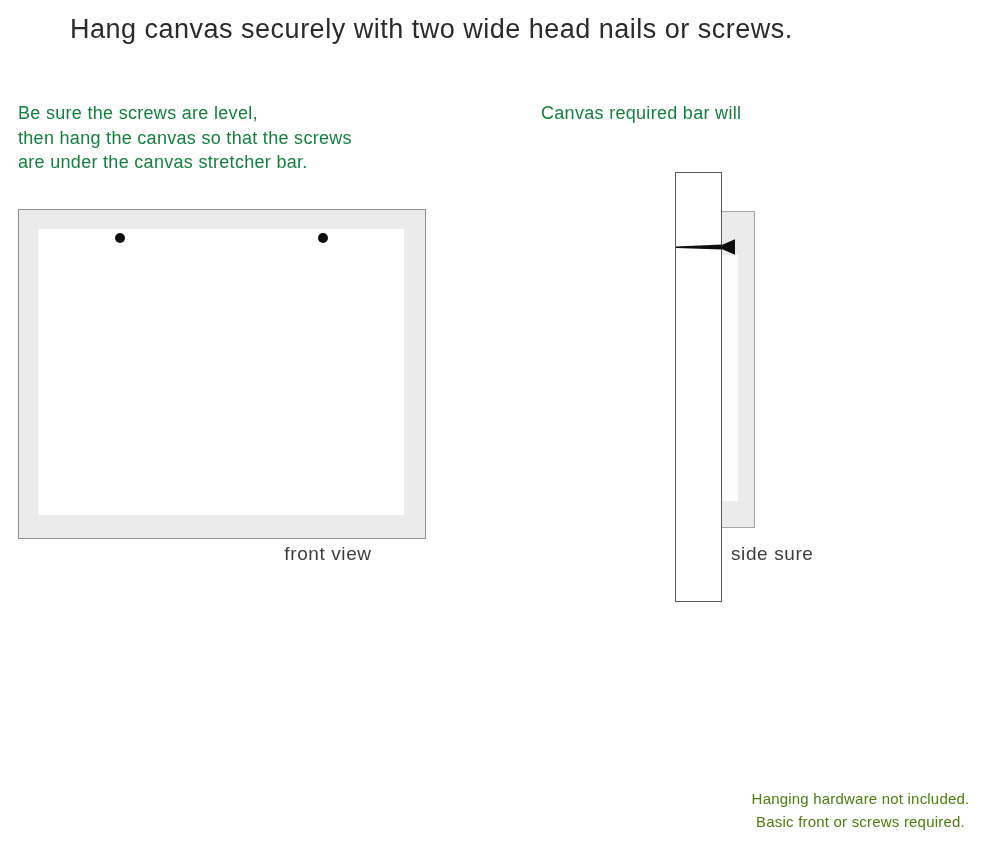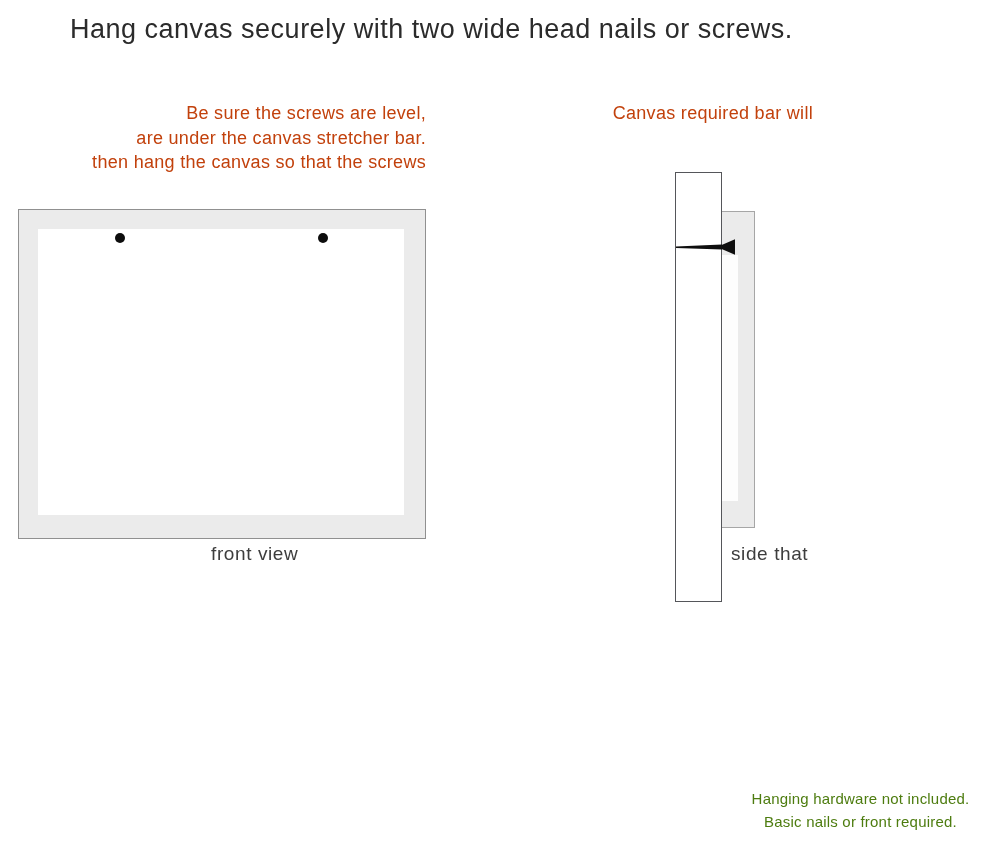--- a/index.html
+++ b/index.html
@@ -18,26 +18,26 @@
     top: 14px;
     font-size: 27px;
     font-weight: 300;
     letter-spacing: 0.5px;
     color: #2b2b2b;
     white-space: nowrap;
   }
   .para {
     position: absolute;
     top: 101px;
-    text-align: right;
+    text-align: left;
     font-size: 18px;
     font-weight: 300;
     letter-spacing: 0.3px;
     line-height: 24.5px;
-    color: #c2410c;
+    color: #15803d;
   }
   .para-left  { left: 18px;  width: 408px; }
   .para-right { left: 541px; width: 272px; }
 
   
   .fv-frame {
     position: absolute;
     left: 18px; top: 209px;
     width: 408px; height: 330px;
     box-sizing: border-box;
@@ -61,21 +61,21 @@
 
   .view-label {
     position: absolute;
     top: 543px;
     font-size: 19px;
     font-weight: 300;
     letter-spacing: 0.6px;
     color: #3d3d3d;
     white-space: nowrap;
   }
-  .fv-label { left: 211px; width: 200px; text-align: left; }
+  .fv-label { left: 228px; width: 200px; text-align: center; }
   .sv-label { left: 731px; }
 
   
   .sv-canvas {
     position: absolute;
     left: 721px; top: 211px;
     width: 34px; height: 317px;
     box-sizing: border-box;
     background: #ebebeb;
     border: 1px solid #a6a6a6;
@@ -116,42 +116,42 @@
 </style>
 </head>
 <body>
 
 <div class="page">
 
   <div class="title">Hang canvas securely with two wide head nails or screws.</div>
 
   <div class="para para-left">
     <div>Be sure the screws are level,</div>
+    <div>then hang the canvas so that the screws</div>
     <div>are under the canvas stretcher bar.</div>
-    <div>then hang the canvas so that the screws</div>
   </div>
 
   <div class="para para-right">
     <div>Canvas required bar will</div>
   </div>
 
   <div class="fv-frame">
     <div class="fv-canvas"></div>
     <div class="screw screw-left"></div>
     <div class="screw screw-right"></div>
   </div>
   <div class="view-label fv-label">front view</div>
 
   <div class="sv-canvas"></div>
   <div class="sv-gap"></div>
   <div class="sv-wall"></div>
   <svg class="sv-nail" width="72" height="26" viewBox="0 0 72 26" aria-hidden="true">
     <polygon points="7,12.4 53,10.6 53,15.4 7,13.9" fill="#0e0e0e"></polygon>
     <polygon points="48,13 66,5.3 66,20.7" fill="#0e0e0e"></polygon>
   </svg>
-  <div class="view-label sv-label">side that</div>
+  <div class="view-label sv-label">side sure</div>
 
   <div class="footnote">
     <div>Hanging hardware not included.</div>
-    <div>Basic nails or front required.</div>
+    <div>Basic front or screws required.</div>
   </div>
 
 </div>
 
 </body></html>

